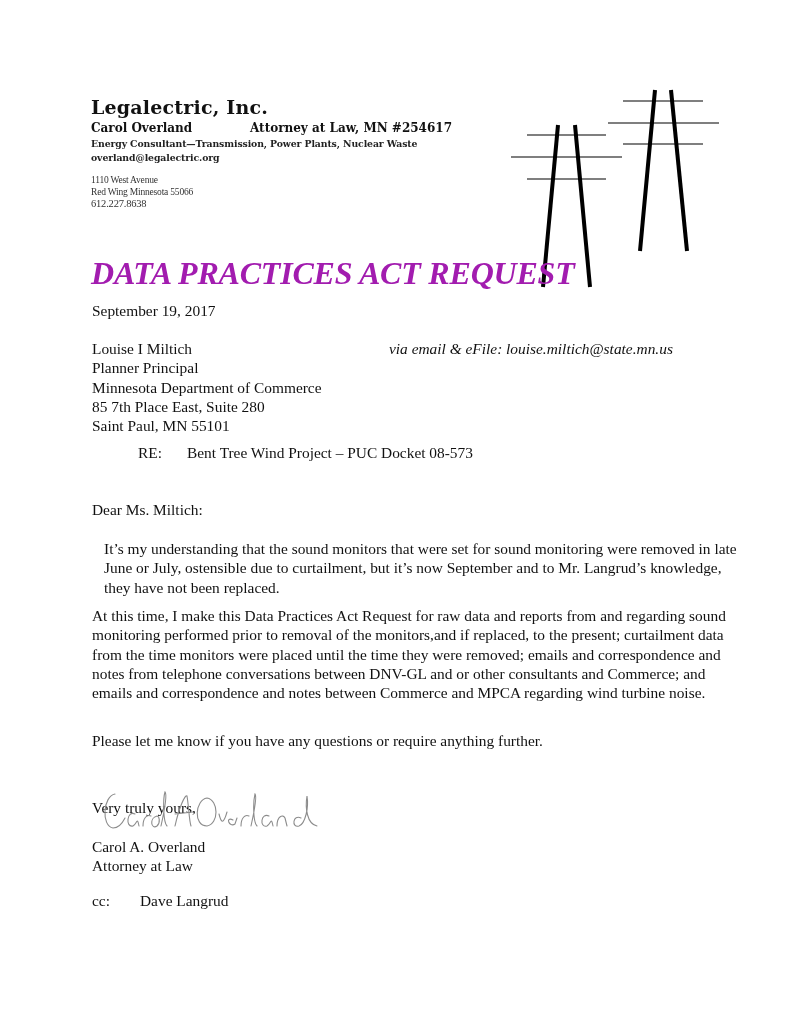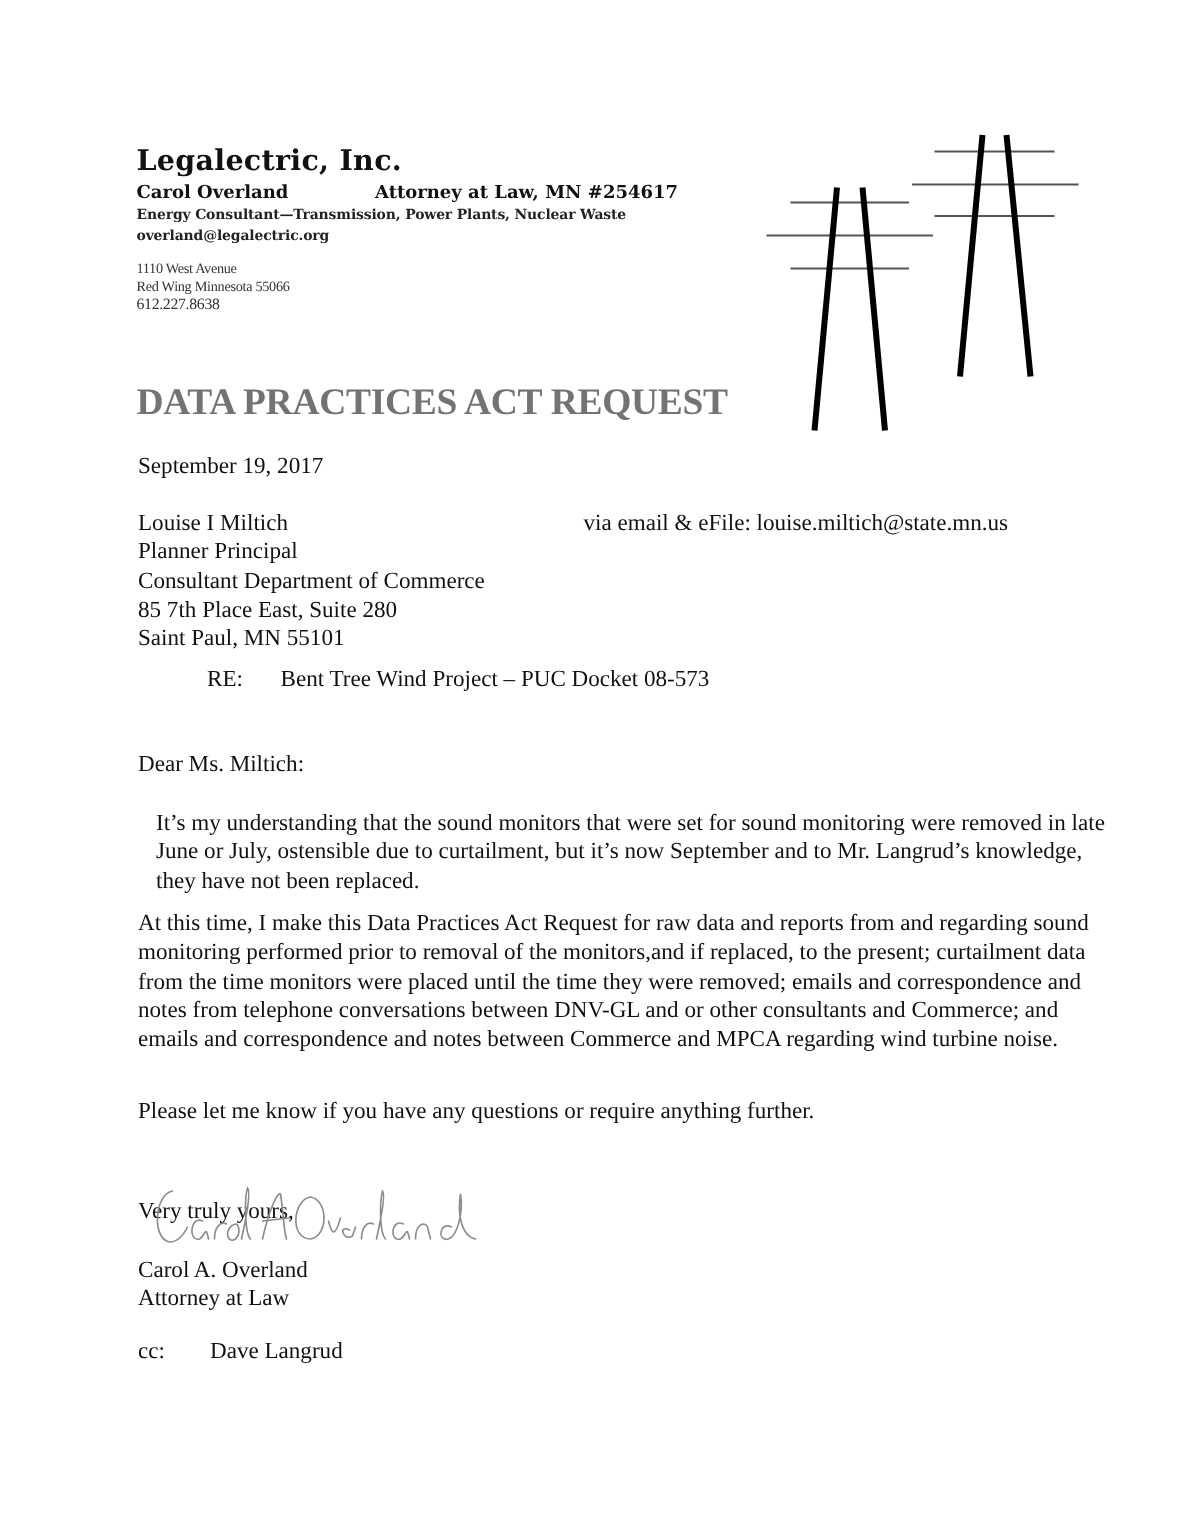--- a/index.html
+++ b/index.html
@@ -2,21 +2,21 @@
 <html><head>
 <meta charset="utf-8">
 <style>
   html, body { margin: 0; padding: 0; background: #ffffff; }
   body { width: 791px; height: 1024px; position: relative; overflow: hidden; color: #111; }
   .abs { position: absolute; white-space: nowrap; }
   .lh-company { font-family: "DejaVu Serif", "Liberation Serif", serif; font-size: 19px; font-weight: bold; letter-spacing: 0.2px; color: #111; }
   .lh-line2 { font-family: "DejaVu Serif", "Liberation Serif", serif; font-size: 12px; font-weight: bold; color: #111; }
   .lh-line3 { font-family: "DejaVu Serif", "Liberation Serif", serif; font-size: 9.3px; font-weight: bold; color: #222; letter-spacing: -0.1px; }
   .lh-addr { font-family: "Liberation Serif", "DejaVu Serif", serif; font-size: 9.5px; color: #333; letter-spacing: -0.2px; line-height: 12px; }
-  .title { font-family: "Liberation Serif", serif; font-size: 25px; font-weight: bold; color: #737373; letter-spacing: -0.2px; }
+  .title { font-family: "Liberation Serif", serif; font-size: 32px; font-weight: bold; color: #a21caf; letter-spacing: -0.2px; font-style: italic; }
   .body-text { font-family: "Liberation Serif", serif; font-size: 15.4px; line-height: 19.3px; color: #111; }
   .para { width: 650px; white-space: normal; }
 </style>
 </head>
 <body>
 
 <div class="abs lh-company" style="left:91px; top:96px;">Legalectric, Inc.</div>
 <div class="abs lh-line2" style="left:91px; top:121px;">Carol Overland</div>
 <div class="abs lh-line2" style="left:250px; top:121px;">Attorney at Law, MN #254617</div>
 <div class="abs lh-line3" style="left:91px; top:138px;">Energy Consultant—Transmission, Power Plants, Nuclear Waste</div>
@@ -44,25 +44,25 @@
   </g>
 </svg>
 
 <div class="abs title" style="left:91px; top:255px;">DATA PRACTICES ACT REQUEST</div>
 
 <div class="abs body-text" style="left:92px; top:301px;">September 19, 2017</div>
 
 <div class="abs body-text" style="left:92px; top:339px;">
   <div>Louise I Miltich</div>
   <div>Planner Principal</div>
-  <div>Consultant Department of Commerce</div>
+  <div>Minnesota Department of Commerce</div>
   <div>85 7th Place East, Suite 280</div>
   <div>Saint Paul, MN 55101</div>
 </div>
-<div class="abs body-text" style="left:389px; top:339px;">via email &amp; eFile:  louise.miltich@state.mn.us</div>
+<div class="abs body-text" style="left:389px; top:339px;font-style:italic;">via email &amp; eFile:  louise.miltich@state.mn.us</div>
 
 <div class="abs body-text" style="left:138px; top:443px;">RE:</div>
 <div class="abs body-text" style="left:187px; top:443px;">
   <div>Bent Tree Wind Project – PUC Docket 08-573</div>
 </div>
 
 <div class="abs body-text" style="left:92px; top:500px;">Dear Ms. Miltich:</div>
 
 <div class="abs body-text para" style="left:104px; top:539px; width:640px;">It’s my understanding that the sound monitors that were set for sound monitoring were removed in late June or July, ostensible due to curtailment, but it’s now September and to Mr. Langrud’s knowledge, they have not been replaced.</div>
 <div class="abs body-text para" style="left:92px; top:606px; width:640px;">At this time, I make this Data Practices Act Request for raw data and reports from and regarding sound monitoring performed prior to removal of the monitors,and if replaced, to the present; curtailment data from the time monitors were placed until the time they were removed; emails and correspondence and notes from telephone conversations between DNV-GL and or other consultants and Commerce; and  emails and correspondence and notes between Commerce and MPCA regarding wind turbine noise.</div>

